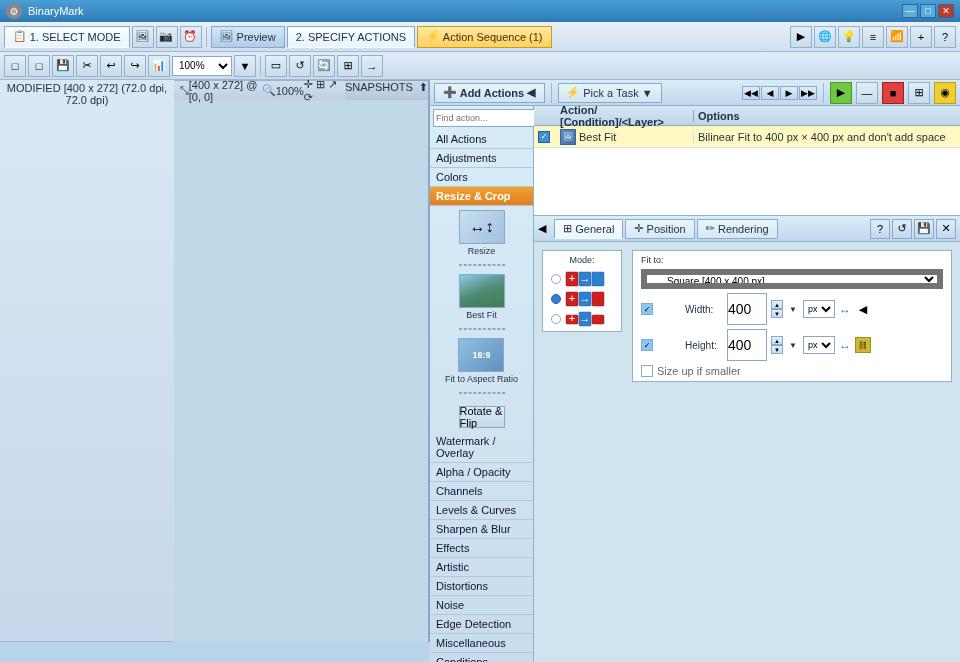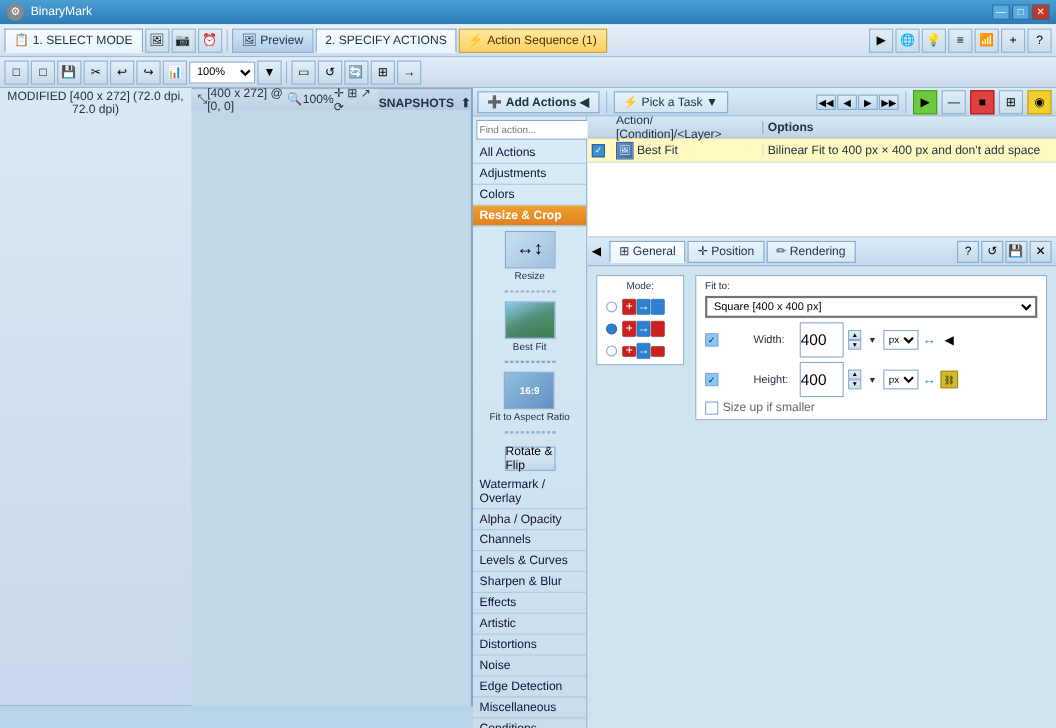--- a/index.html
+++ b/index.html
@@ -145,26 +145,26 @@
       justify-content: space-between;
       padding: 2px 6px;
       height: 20px;
       font-size: 9px;
       color: #234;
     }
     .snapshots-bar {
       background: linear-gradient(to bottom, #c8d8ec, #b8c8dc);
       border-top: 1px solid #90a8bc;
       display: flex;
-      align-items: flex-end;
+      align-items: flex-start;
       justify-content: center;
       height: 20px;
       font-size: 10px;
       color: #234;
-      font-weight: bold;
+      font-weight: normal;
     }
 
     
     .right-panel {
       flex: 1;
       display: flex;
       flex-direction: column;
     }
 
     
@@ -296,21 +296,21 @@
       border-bottom: 1px solid #90b0cc;
     }
     .seq-table-header {
       display: flex;
       background: linear-gradient(to bottom, #d4e8f4, #c0d4e8);
       border-bottom: 1px solid #90a8bc;
       height: 20px;
       align-items: center;
     }
     .seq-col-check { width: 22px; padding: 0 4px; }
-    .seq-col-action { flex: 1; padding: 0 4px; font-weight: normal; font-size: 10px; color: #234; }
+    .seq-col-action { flex: 1; padding: 0 4px; font-weight: bold; font-size: 10px; color: #234; }
     .seq-col-options { flex: 2; padding: 0 4px; font-weight: bold; font-size: 10px; color: #234; border-left: 1px solid #90a8bc; }
     .seq-row {
       display: flex;
       height: 22px;
       align-items: center;
       border-bottom: 1px solid #d0e0ec;
     }
     .seq-row.selected { background: #fff8c0; }
     .seq-row-check { width: 22px; padding: 0 4px; display: flex; align-items: center; }
     .seq-row-action { flex: 1; padding: 0 4px; font-size: 10px; color: #234; display: flex; align-items: center; gap: 3px; }
@@ -415,24 +415,24 @@
       padding: 4px 8px;
     }
     .fit-label {
       font-size: 9px;
       color: #234;
       margin-bottom: 4px;
     }
     .fit-select {
       width: 100%;
       height: 20px;
-      border: 2px solid #737373;
+      border: 6px solid #737373;
       background: white;
       font-size: 10px;
-      padding: 0 2px;
+      padding: 0 16px;
     }
     .dimension-row {
       display: flex;
       align-items: center;
       gap: 4px;
       margin-top: 4px;
     }
     .dim-checkbox {
       width: 12px; height: 12px;
       border: 1px solid #88a8cc;

